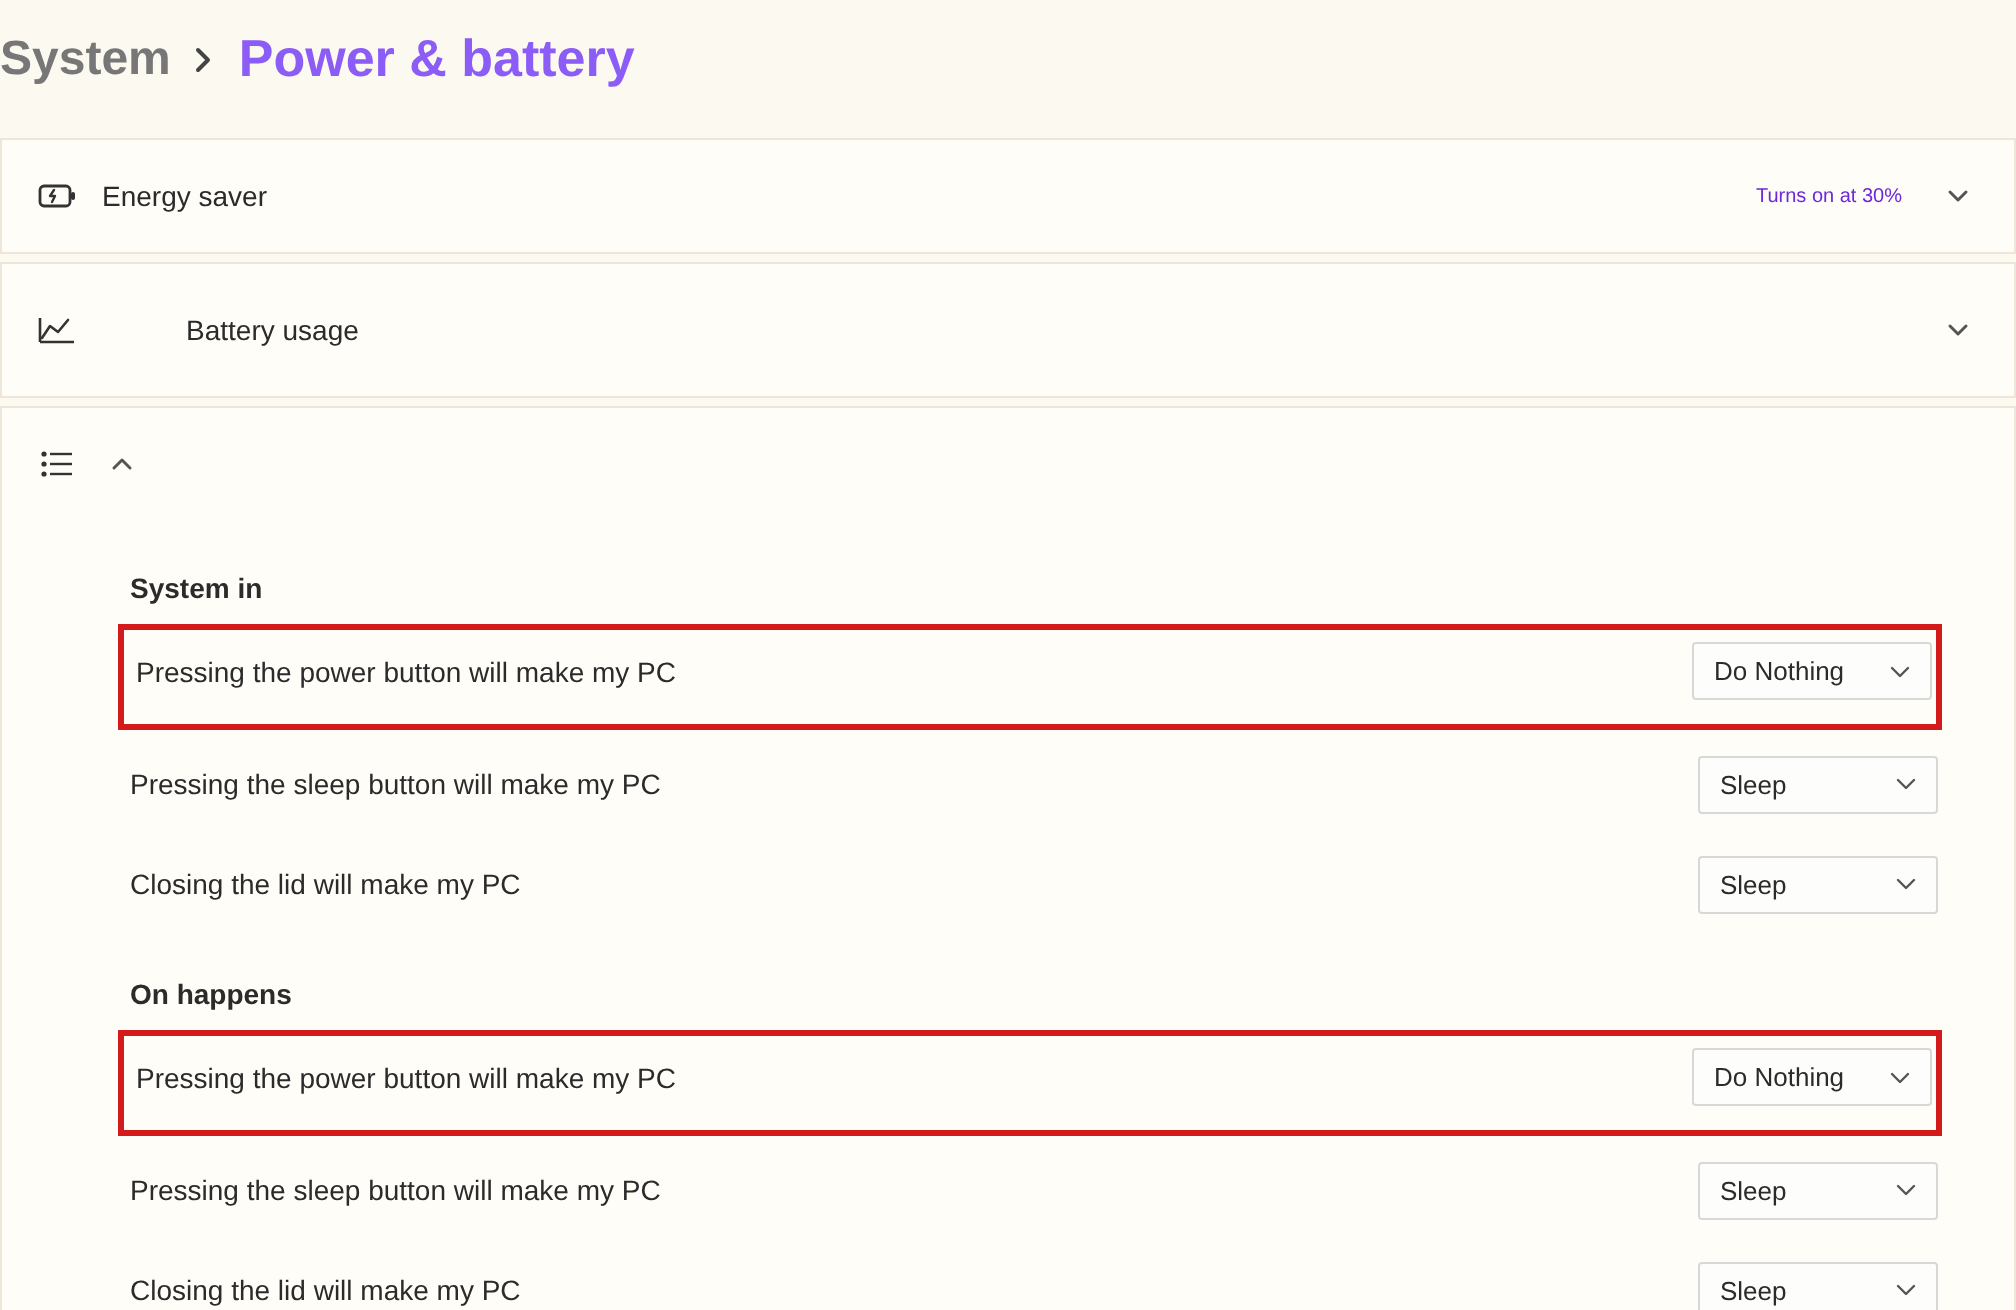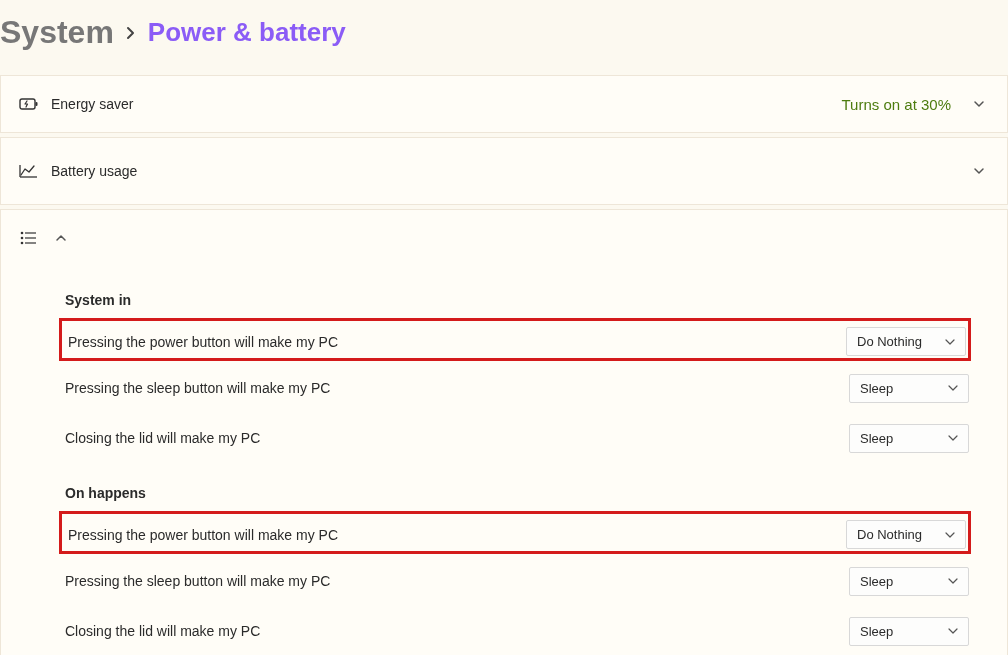--- a/index.html
+++ b/index.html
@@ -11,21 +11,21 @@
       color: #2b2b2b;
       font-size: 14px;
     }
     .breadcrumb {
       display: flex;
       align-items: center;
       gap: 10px;
       padding: 14px 0 24px 0;
     }
     .breadcrumb-parent {
-      font-size: 32px;
+      font-size: 24px;
       font-weight: 600;
       color: #777;
       cursor: pointer;
     }
     .breadcrumb-sep {
       font-size: 16px;
       color: #555;
       margin: 0 2px;
     }
     .breadcrumb-current {
@@ -63,22 +63,22 @@
     .card-desc {
       font-size: 12px;
       color: #6c6c6c;
     }
     .card-right {
       display: flex;
       align-items: center;
       gap: 18px;
     }
     .right-text {
-      font-size: 15px;
-      color: #4d7c0f;
+      font-size: 10px;
+      color: #6d28d9;
     }
     .chevron {
       color: #5a5a5a;
       font-size: 12px;
       padding: 4px;
     }
     .subpanel {
       background: #fffdf7;
       padding: 4px 0 4px 0;
     }
@@ -113,21 +113,21 @@
       border-radius: 2px;
       cursor: pointer;
     }
     .dropdown-chevron {
       font-size: 10px;
       color: #555;
     }
     .highlight-box {
       border: 3px solid #d41b1b;
       margin: 0 36px 2px 58px;
-      padding: 6px 0 2px 4px;
+      padding: 6px 0 12px 4px;
     }
     .highlight-box .setting-row {
       padding: 0 2px 0 2px;
       min-height: 28px;
     }
     .highlight-box .dropdown {
       margin-right: 0;
     }
     svg { display: block; }
   </style>
@@ -161,21 +161,21 @@
       <span class="chevron">
         <svg width="12" height="8" viewBox="0 0 12 8">
             <path d="M2 2 L6 6 L10 2" stroke="#555" stroke-width="1.5" fill="none" stroke-linecap="round" stroke-linejoin="round"></path>
           </svg>
       </span>
     </div>
   </div>
 </div>
 
 <div class="card">
-  <div class="card-header" style="min-height:66px;">
+  <div class="card-header" style="min-height:66px;gap:42px;">
     <div class="icon-slot">
       <svg width="20" height="16" viewBox="0 0 20 16">
         <path d="M1 14 L1 2" stroke="#333" stroke-width="1.3"></path>
         <path d="M1 14 L18 14" stroke="#333" stroke-width="1.3"></path>
         <path d="M2 12 L6 6 L10 9 L15 3" stroke="#333" stroke-width="1.3" fill="none" stroke-linecap="round" stroke-linejoin="round"></path>
       </svg>
     </div>
     <div class="card-text">
       <span class="card-title">Battery usage</span>
     </div>

